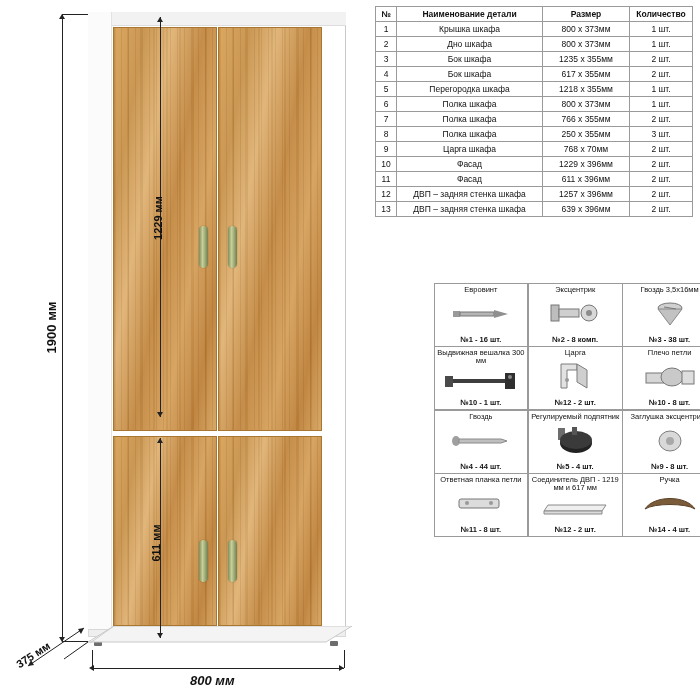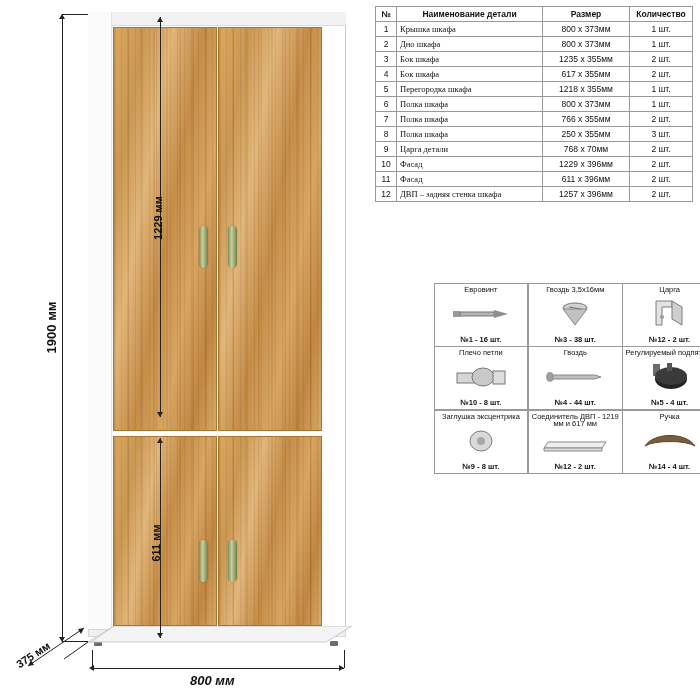--- a/index.html
+++ b/index.html
@@ -51,21 +51,21 @@
 
   .lbl{position:absolute;font-size:11px;color:#111;font-weight:bold;white-space:nowrap;}
   .lbl-v{transform-origin:center;}
   .lbl-big{font-size:13px;}
 
   
   .tbl{position:absolute;left:375px;top:6px;width:318px;border-collapse:collapse;font-size:8.5px;}
   .tbl th,.tbl td{border:1px solid #9a9a9a;padding:2px 3px;color:#111;}
   .tbl th{font-weight:bold;text-align:center;background:#ffffff;}
   .tbl td.num{text-align:center;width:14px;}
-  .tbl td.nm{text-align:left;font-family:Liberation Serif, serif;}
+  .tbl td.nm{text-align:center;}
   .tbl td.sz{text-align:center;width:80px;}
   .tbl td.qt{text-align:center;width:56px;}
 
   
   .hw{position:absolute;left:434px;top:283px;width:283px;display:grid;grid-template-columns:repeat(3,1fr);}
   .hwcell{border:1px solid #9a9a9a;margin:-0.5px 0 0 -0.5px;height:64px;position:relative;display:flex;flex-direction:column;align-items:center;justify-content:space-between;padding:2px 1px 2px;box-sizing:border-box;}
   .hwcell .t{font-size:7.5px;text-align:center;line-height:1.05;color:#111;}
   .hwcell .art{flex:1;display:flex;align-items:center;justify-content:center;width:100%;}
   .hwcell .c{font-size:7.5px;font-weight:bold;text-align:center;color:#111;}
   .empty{border:none;margin:-0.5px 0 0 -0.5px;height:64px;}
@@ -201,68 +201,99 @@
           <td class="qt">2 шт.</td>
         </tr>
         <tr>
           <td class="num">8</td>
           <td class="nm">Полка шкафа</td>
           <td class="sz">250 x 355мм</td>
           <td class="qt">3 шт.</td>
         </tr>
         <tr>
           <td class="num">9</td>
-          <td class="nm">Царга детали</td>
+          <td class="nm">Царга шкафа</td>
           <td class="sz">768 x 70мм</td>
           <td class="qt">2 шт.</td>
         </tr>
         <tr>
           <td class="num">10</td>
           <td class="nm">Фасад</td>
           <td class="sz">1229 x 396мм</td>
           <td class="qt">2 шт.</td>
         </tr>
         <tr>
           <td class="num">11</td>
           <td class="nm">Фасад</td>
           <td class="sz">611 x 396мм</td>
           <td class="qt">2 шт.</td>
         </tr>
         <tr>
           <td class="num">12</td>
           <td class="nm">ДВП – задняя стенка шкафа</td>
           <td class="sz">1257 x 396мм</td>
+          <td class="qt">2 шт.</td>
+        </tr>
+        <tr>
+          <td class="num">13</td>
+          <td class="nm">ДВП – задняя стенка шкафа</td>
+          <td class="sz">639 x 396мм</td>
           <td class="qt">2 шт.</td>
         </tr>
       </tbody>
   </table>
 
   <div class="hw" id="hw-grid">
       <div class="hwcell">
         <div class="t">Евровинт</div>
         <div class="art">
           <svg width="60" height="18">
             <rect x="2" y="6" width="7" height="6" fill="#9a9a9a"></rect>
             <rect x="9" y="7" width="34" height="4" fill="#b5b5b5" stroke="#777"></rect>
             <path d="M43 5 l14 4 -14 4z" fill="#8f8f8f"></path>
           </svg>
         </div>
         <div class="c">№1 - 16 шт.</div>
       </div>
       <div class="hwcell">
+        <div class="t">Эксцентрик</div>
+        <div class="art">
+          <svg width="60" height="30">
+            <rect x="6" y="6" width="8" height="16" fill="#bdbdbd" stroke="#777"></rect>
+            <rect x="14" y="10" width="20" height="8" fill="#cfcfcf" stroke="#777"></rect>
+            <ellipse cx="44" cy="14" rx="8" ry="8" fill="#d8d8d8" stroke="#777"></ellipse>
+            <ellipse cx="44" cy="14" rx="3" ry="3" fill="#8c8c8c"></ellipse>
+          </svg>
+        </div>
+        <div class="c">№2 - 8 комп.</div>
+      </div>
+      <div class="hwcell">
         <div class="t">Гвоздь
 3,5х16мм</div>
         <div class="art">
           <svg width="46" height="26">
             <ellipse cx="23" cy="7" rx="12" ry="5" fill="#d0d0d0" stroke="#777"></ellipse>
             <path d="M11 8 l12 16 12-16z" fill="#c2c2c2" stroke="#888"></path>
             <line x1="17" y1="6" x2="29" y2="8" stroke="#777"></line>
           </svg>
         </div>
         <div class="c">№3 - 38 шт.</div>
+      </div>
+      <div class="hwcell">
+        <div class="t">Выдвижная вешалка
+300 мм</div>
+        <div class="art">
+          <svg width="76" height="22">
+            <rect x="2" y="6" width="8" height="11" fill="#4a4a4a"></rect>
+            <rect x="10" y="9" width="52" height="4" fill="#3d3d3d"></rect>
+            <rect x="62" y="3" width="10" height="16" fill="#2f2f2f"></rect>
+            <circle cx="67" cy="7" r="2" fill="#888"></circle>
+          </svg>
+        </div>
+        <div class="c">№10 - 1 шт.</div>
       </div>
       <div class="hwcell">
         <div class="t">Царга</div>
         <div class="art">
           <svg width="44" height="34">
             <path d="M8 4 h16 v6 h-10 v18 h-6z" fill="#e2e2e2" stroke="#7d7d7d"></path>
             <path d="M24 4 l10 6 v18 l-10 -6z" fill="#cfcfcf" stroke="#7d7d7d"></path>
             <circle cx="14" cy="20" r="2" fill="#999"></circle>
           </svg>
         </div>
@@ -305,20 +336,31 @@
         <div class="t">Заглушка эксцентрика</div>
         <div class="art">
           <svg width="44" height="26">
             <ellipse cx="22" cy="13" rx="11" ry="10" fill="#d9d9d9" stroke="#7d7d7d"></ellipse>
             <ellipse cx="22" cy="13" rx="4" ry="4" fill="#a8a8a8"></ellipse>
           </svg>
         </div>
         <div class="c">№9 - 8 шт.</div>
       </div>
       <div class="hwcell">
+        <div class="t">Ответная планка петли</div>
+        <div class="art">
+          <svg width="56" height="26">
+            <rect x="6" y="8" width="40" height="9" rx="2" fill="#dcdcdc" stroke="#777"></rect>
+            <circle cx="14" cy="12" r="2" fill="#999"></circle>
+            <circle cx="38" cy="12" r="2" fill="#999"></circle>
+          </svg>
+        </div>
+        <div class="c">№11 - 8 шт.</div>
+      </div>
+      <div class="hwcell">
         <div class="t">Соединитель ДВП - 1219 мм и 617 мм</div>
         <div class="art">
           <svg width="70" height="22">
             <path d="M4 14 h58 l4 -6 h-58z" fill="#efefef" stroke="#8a8a8a"></path>
             <path d="M4 14 v3 h58 v-3z" fill="#dcdcdc" stroke="#8a8a8a"></path>
           </svg>
         </div>
         <div class="c">№12 - 2 шт.</div>
       </div>
       <div class="hwcell">

